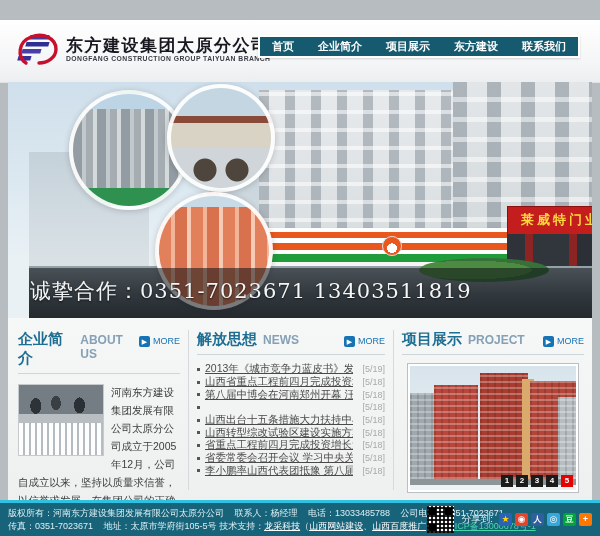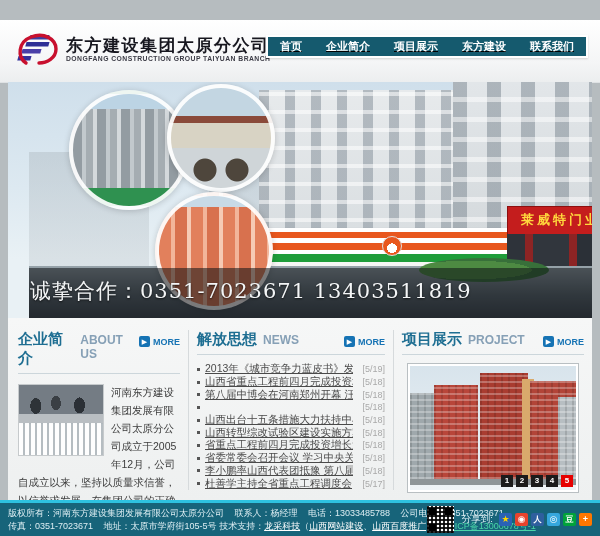--- a/index.html
+++ b/index.html
@@ -11,21 +11,21 @@
   
   .site-header{
     position:absolute;top:20px;left:0;width:600px;height:62px;
     background:linear-gradient(180deg,#ffffff 0%,#f4f5f6 70%,#eceeef 100%);
     border-bottom:1px solid #dfe2e4;
   }
   .logo-block{position:absolute;left:14px;top:10px;display:flex;align-items:center;gap:6px;cursor:pointer;}
   .logo-text{display:flex;flex-direction:column;}
   .logo-title{font-size:17px;font-weight:bold;color:#17171f;letter-spacing:1.5px;line-height:19px;}
   .logo-subtitle{font-size:6.8px;font-weight:bold;color:#3c3c46;letter-spacing:.45px;}
-  .main-nav{position:absolute;right:12px;top:15px;background:#fff;padding:2px;box-shadow:0 1px 2px rgba(0,0,0,.15);text-decoration:underline;}
+  .main-nav{position:absolute;right:20px;top:15px;background:#fff;padding:2px;box-shadow:0 1px 2px rgba(0,0,0,.15);}
   .nav-bar{background:#155a6e;display:flex;}
   .nav-item{color:#fff;font-size:11px;font-weight:bold;line-height:19px;padding:0 12px;text-decoration:none;cursor:pointer;white-space:nowrap;}
   
   .banner{position:absolute;left:8px;top:82px;width:584px;height:236px;overflow:hidden;background:linear-gradient(180deg,#cfdfeb 0%,#dde9f1 45%,#e9f1f5 75%);}
   .banner div{position:absolute;margin-left:21px;}
   .haze1{left:0;top:70px;width:120px;height:115px;background:linear-gradient(180deg,#aeb9c0,#c7cfd4);opacity:.45;}
   .haze2{left:180px;top:55px;width:90px;height:130px;background:linear-gradient(180deg,#a3aeb6,#c2cacf);opacity:.4;}
   .bld-main1{left:230px;top:8px;width:200px;height:150px;
     background-image:
       repeating-linear-gradient(0deg,rgba(255,255,255,.55) 0 4px,rgba(0,0,0,0) 4px 18px),
@@ -73,21 +73,21 @@
   .content{position:absolute;left:8px;top:318px;width:584px;height:182px;
     background:linear-gradient(180deg,#f6f7f7 0%,#eef0f0 100%);display:flex;}
   .vdiv{width:1px;background:#d6dadc;margin:12px 8px 10px 8px;}
   .col{padding-top:12px;box-sizing:border-box;}
   .col-about{width:162px;margin-left:10px;}
   .col-news{width:188px;}
   .col-project{flex:1;margin-right:8px;}
   .sec-head{display:flex;align-items:baseline;border-bottom:1px solid #ccd6db;padding-bottom:5px;margin-bottom:8px;}
   .sec-title-cn{font-size:15px;font-weight:bold;color:#1e6e92;}
   .sec-title-en{font-size:12px;font-weight:bold;color:#86a0b6;margin-left:6px;}
-  .more-btn{margin-left:auto;display:flex;align-items:center;gap:3px;font-size:9px;font-weight:bold;color:#1673b4;cursor:pointer;}
+  .more-btn{margin-left:auto;display:flex;gap:3px;font-size:9px;font-weight:normal;color:#1673b4;cursor:pointer;}
   .more-icon{width:11px;height:11px;background:#1673b4;border-radius:2px;color:#fff;font-size:7px;line-height:11px;text-align:center;}
   
   .about-photo{float:left;width:84px;height:70px;margin:2px 7px 3px 0;border:1px solid #c6cacc;
     background-image:
       radial-gradient(ellipse 9px 13px at 20% 30%,#2e3338 0 60%,rgba(0,0,0,0) 61%),
       radial-gradient(ellipse 8px 12px at 44% 26%,#3a3f44 0 60%,rgba(0,0,0,0) 61%),
       radial-gradient(ellipse 9px 13px at 72% 29%,#2b3036 0 60%,rgba(0,0,0,0) 61%),
       repeating-linear-gradient(90deg,rgba(255,255,255,.95) 0 4px,rgba(175,183,188,.9) 4px 6px),
       linear-gradient(180deg,#747c84 0 42%,#b9bec2 42% 55%,#eceeee 55% 100%);
     background-size:auto,auto,auto,100% 46%,100% 100%;
@@ -251,25 +251,20 @@
         </li>
       <li class="news-item">
           <span class="bullet"></span>
           <a class="news-link">省委常委会召开会议 学习中央关于在全党深</a>
           <span class="news-date">[5/18]</span>
         </li>
       <li class="news-item">
           <span class="bullet"></span>
           <a class="news-link">李小鹏率山西代表团抵豫 第八届中博会我省</a>
           <span class="news-date">[5/18]</span>
-        </li>
-      <li class="news-item">
-          <span class="bullet"></span>
-          <a class="news-link">杜善学主持全省重点工程调度会</a>
-          <span class="news-date">[5/17]</span>
         </li>
     </ul>
   </div>
 
   <div class="vdiv"></div>
 
   <div class="col col-project">
     <div class="sec-head">
       <span class="sec-title-cn">项目展示</span>
       <span class="sec-title-en">PROJECT</span>

